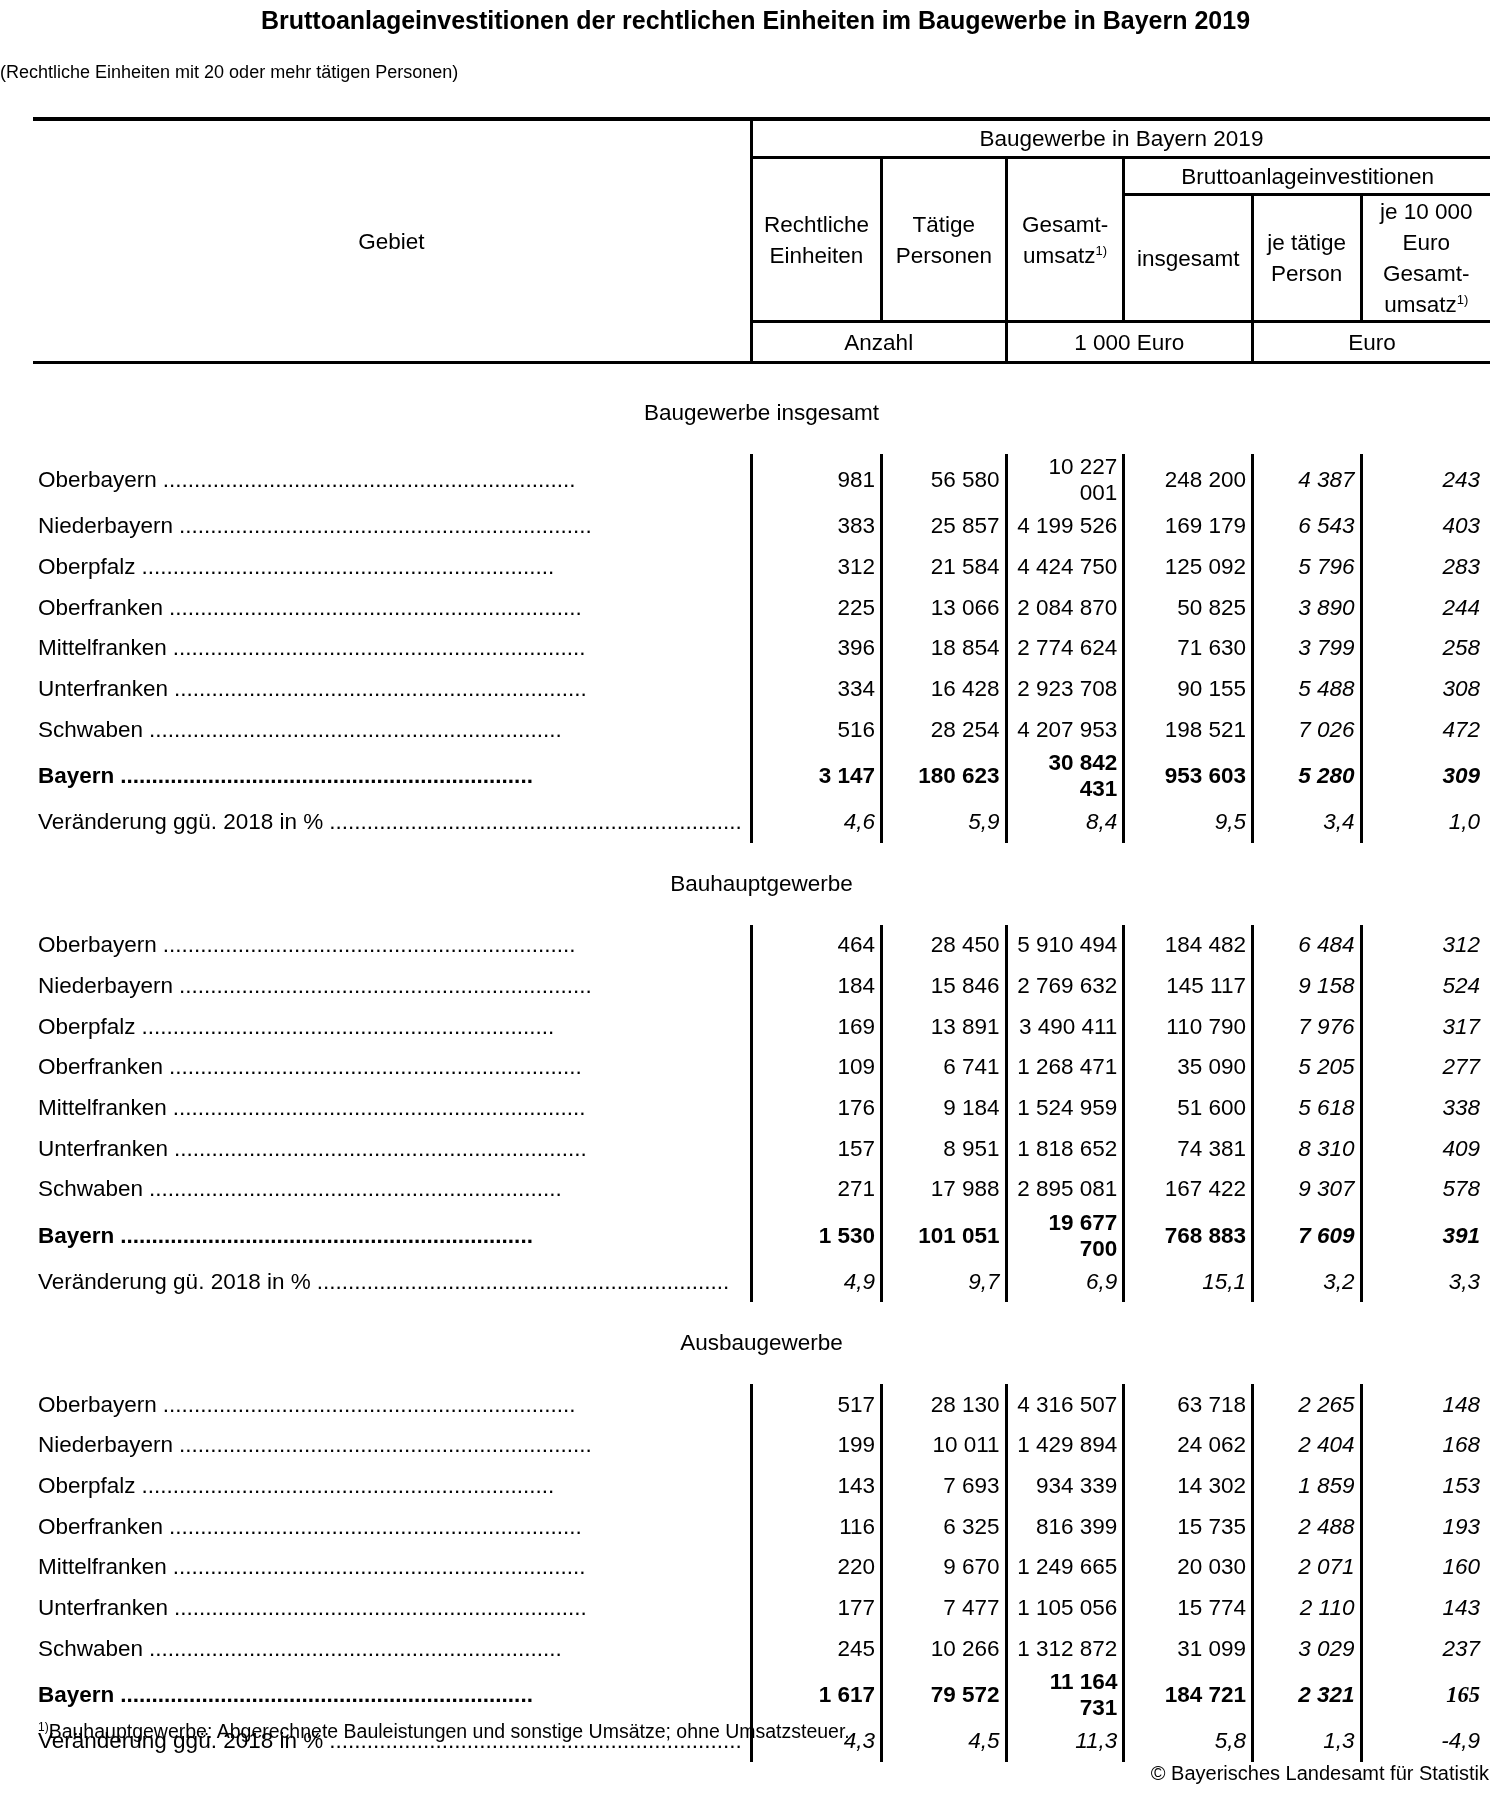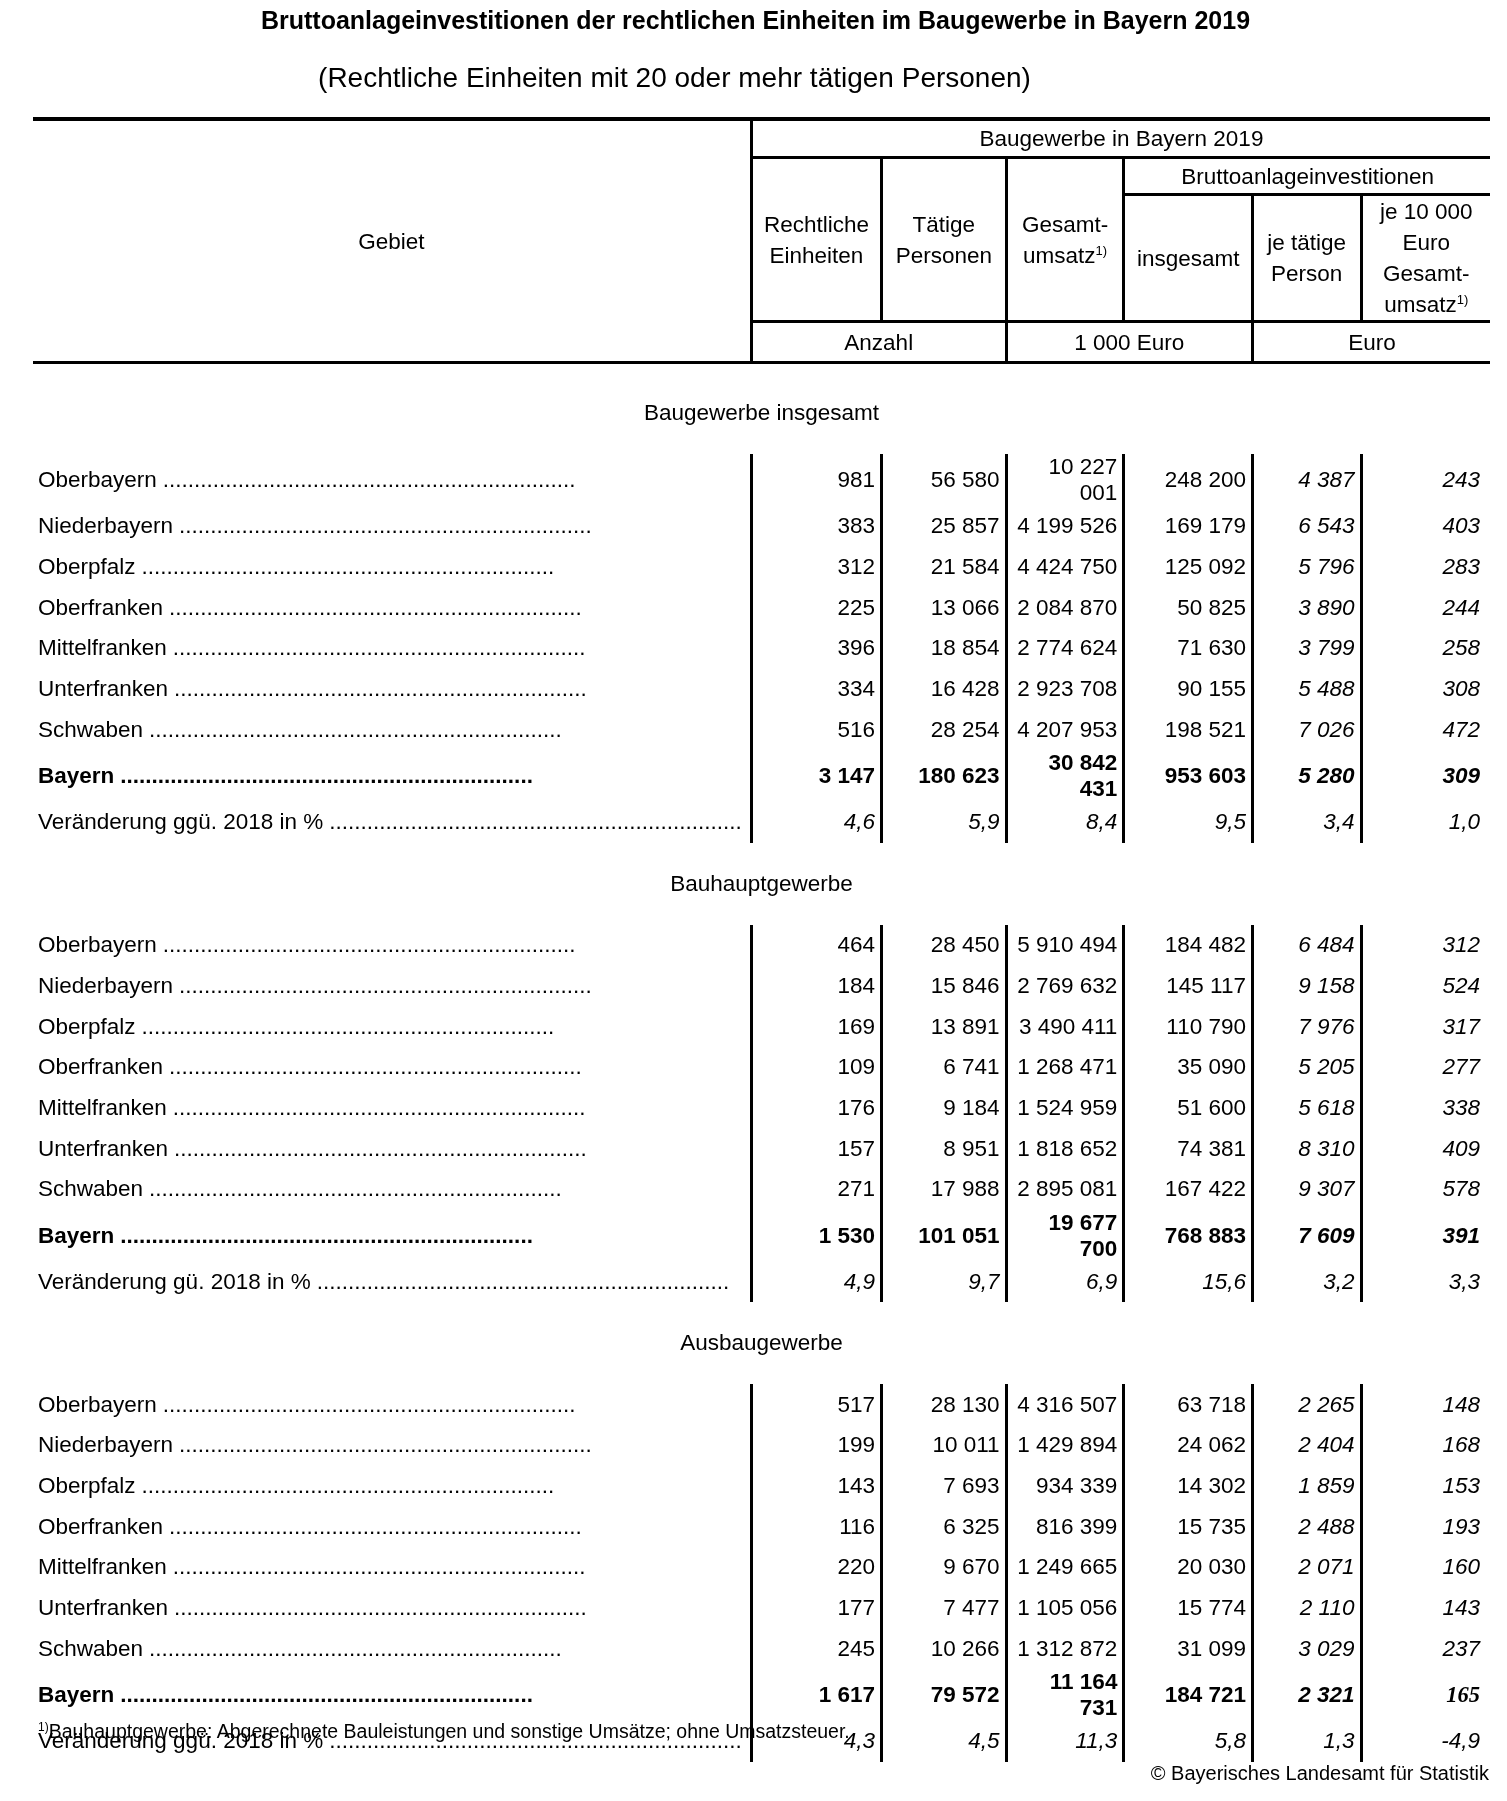--- a/index.html
+++ b/index.html
@@ -1,20 +1,20 @@
 <!DOCTYPE html>
 <html><head>
 <meta charset="utf-8">
 <style>
   html, body { margin:0; padding:0; background:#ffffff; }
   body { width:1507px; height:1801px; position:relative; overflow:hidden;
          font-family:"Liberation Sans", sans-serif; color:#000; }
   .title { position:absolute; top:6px; left:2px; width:1507px; text-align:center;
            font-weight:bold; font-size:25px; }
-  .subtitle { position:absolute; top:62px; left:0; width:1349px; text-align:center; font-size:28px; }
+  .subtitle { position:absolute; top:62px; left:0; width:1349px; text-align:left; font-size:18px; }
   table.t { position:absolute; left:33px; top:117px; width:1457px; border-collapse:collapse; font-size:22.5px; }
   table.t td, table.t th { padding:0; font-weight:normal; }
   .hdr th { text-align:center; vertical-align:middle; line-height:31px; }
   .b-top-thick { border-top:4px solid #000; }
   .b-bot { border-bottom:3px solid #000; }
   .b-left { border-left:3px solid #000; }
   sup { font-size:13px; vertical-align:super; line-height:0; }
   .sect td { text-align:center; font-weight:bold; height:82px; vertical-align:middle; }
   .sect.first td { padding-top:8px; }
   .row td { height:40.7px; vertical-align:middle; }
@@ -334,21 +334,21 @@
       <tr class="row">
         <td class="lab">
           <div class="lab-wrap">
             <span class="txt">Veränderung gü. 2018 in %</span>
             <span class="dots">..................................................................</span>
           </div>
         </td>
         <td class="num vline it" style="border-left: 3px solid rgb(0, 0, 0); margin-left: 31px;">4,9</td>
         <td class="num vline it">9,7</td>
         <td class="num vline it">6,9</td>
-        <td class="num vline it">15,6</td>
+        <td class="num vline it">15,1</td>
         <td class="num vline it">3,2</td>
         <td class="num last it" style="border-left: 3px solid rgb(0, 0, 0);">3,3</td>
       </tr>
       <tr class="sect">
         <td colspan="7">Ausbaugewerbe</td>
       </tr>
       <tr class="row">
         <td class="lab">
           <div class="lab-wrap">
             <span class="txt">Oberbayern</span>

